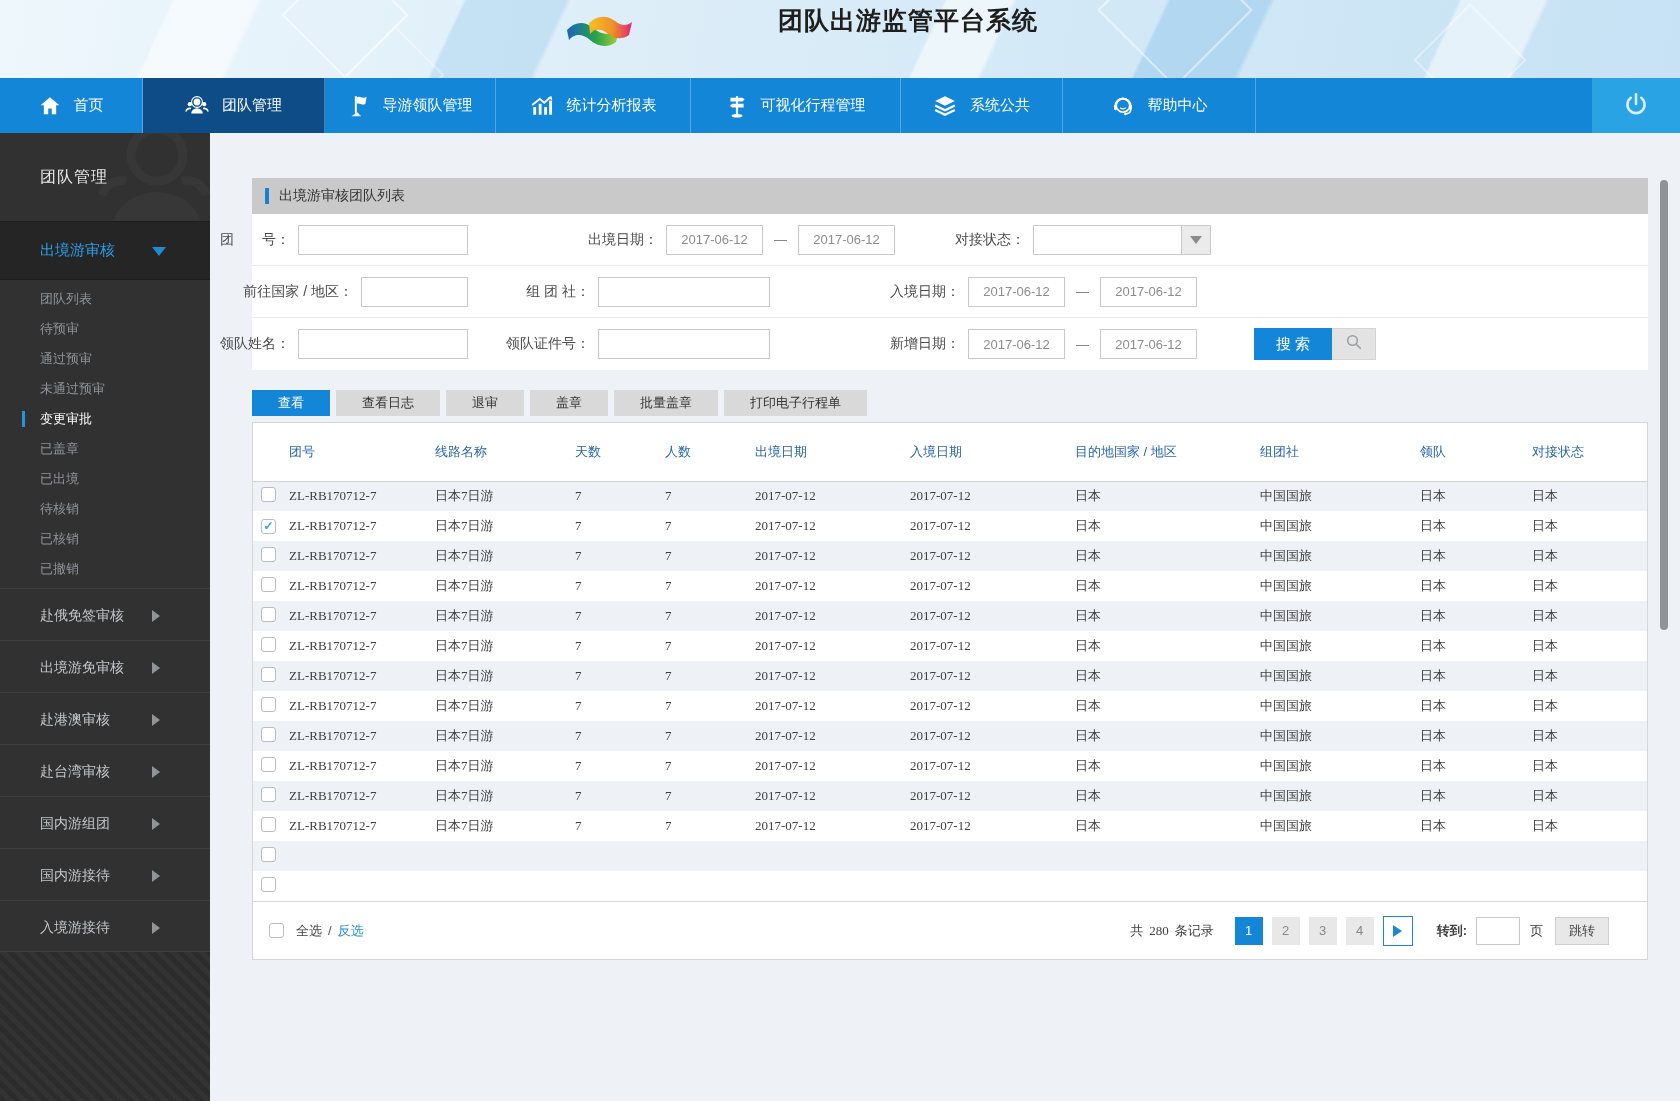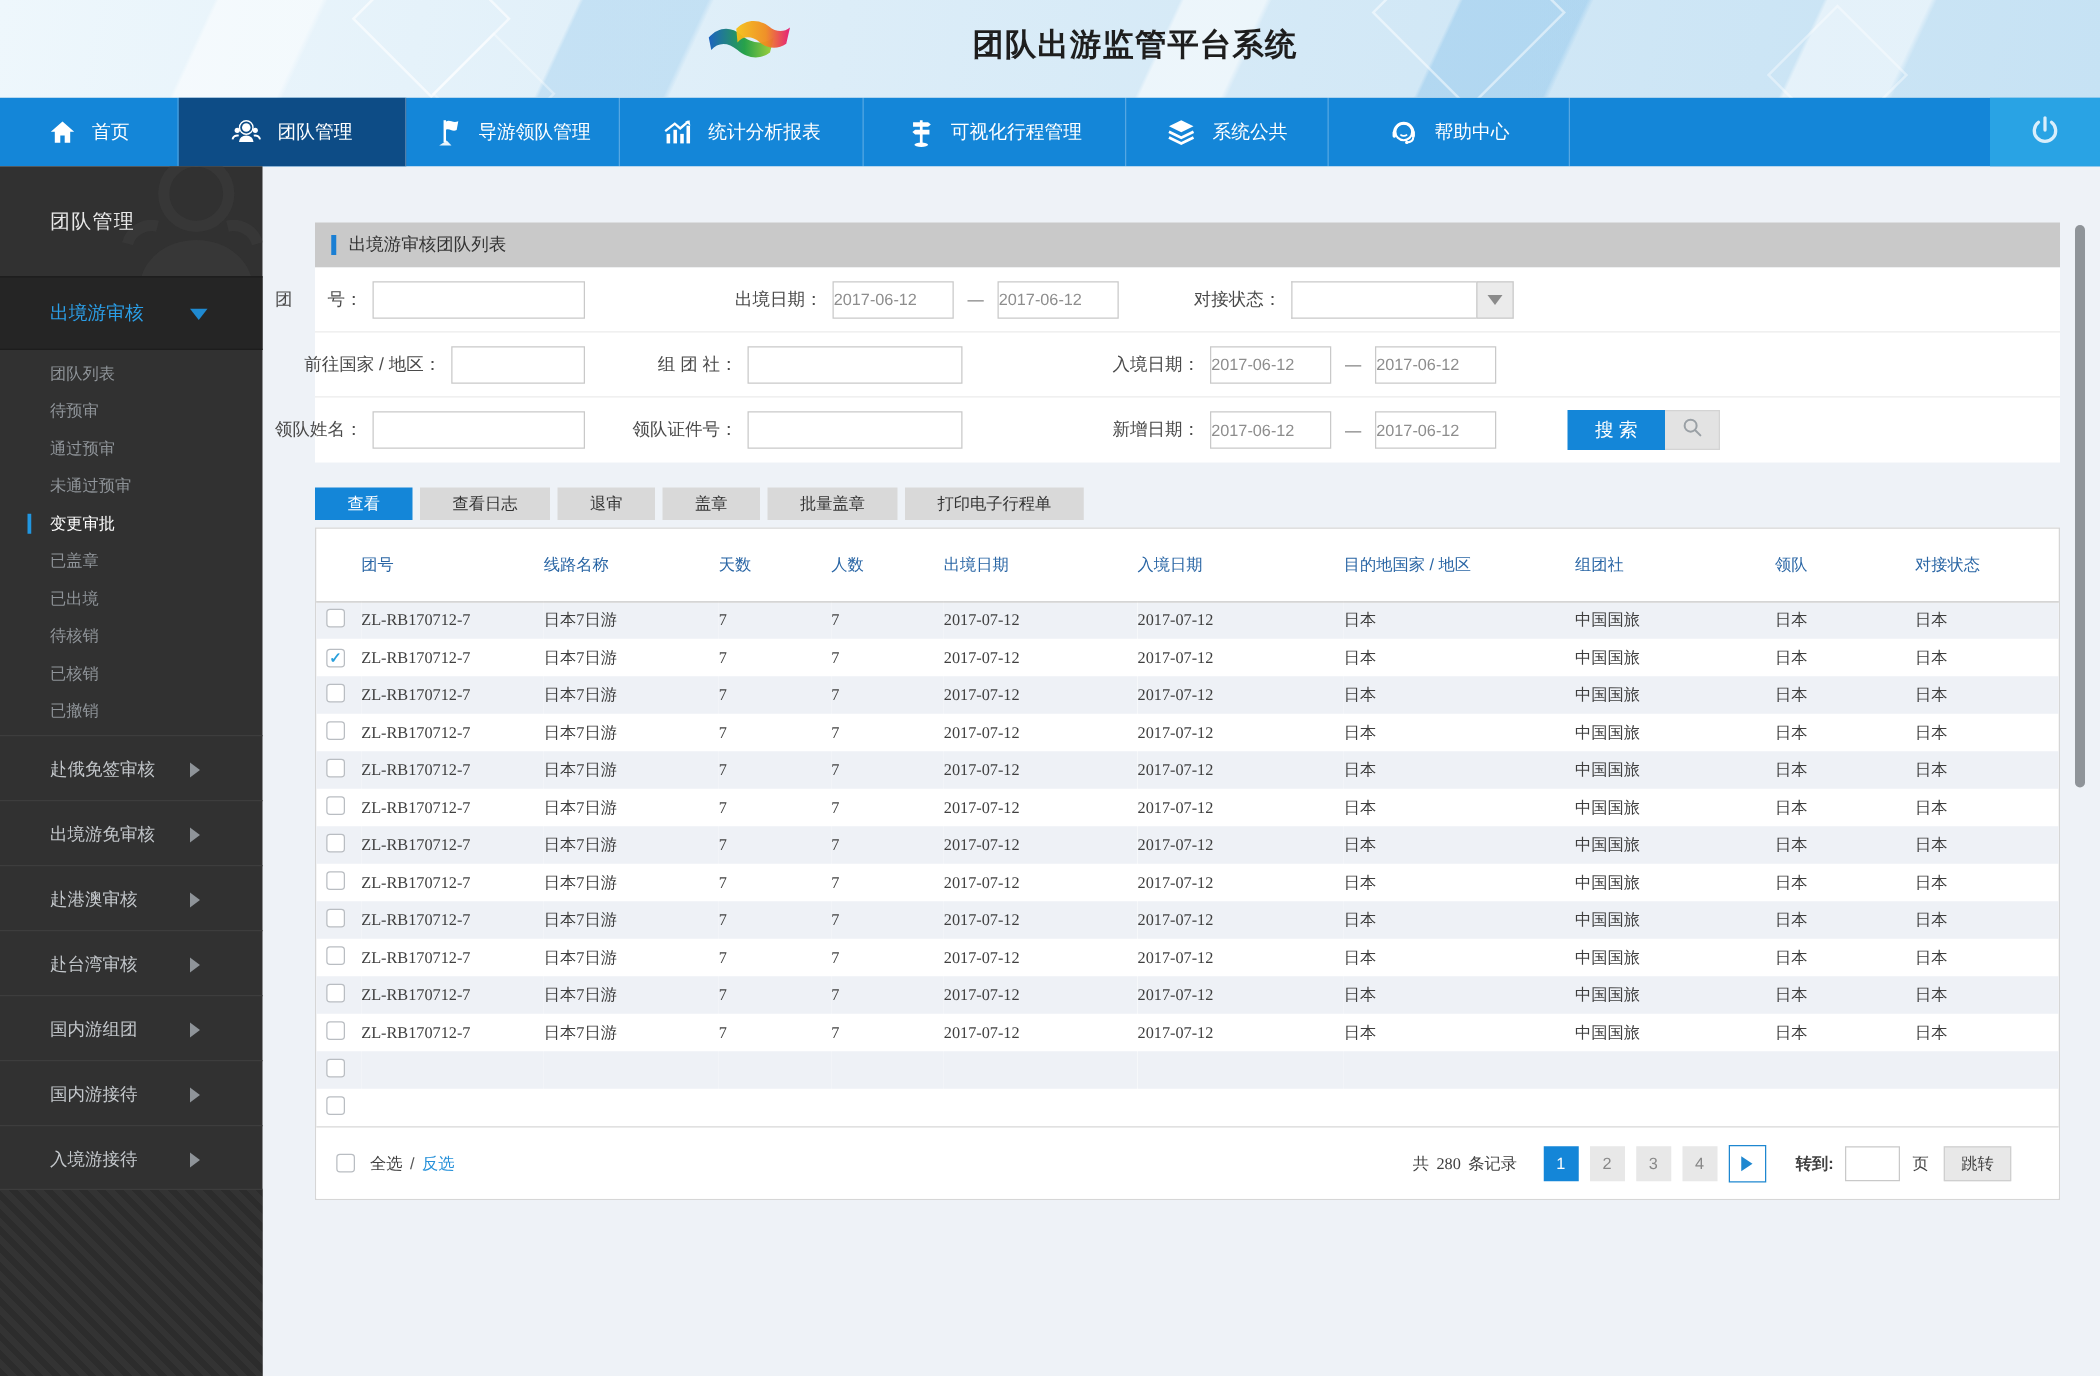--- a/index.html
+++ b/index.html
@@ -14,21 +14,21 @@
     linear-gradient(115deg, transparent 27%, rgba(173,213,240,.55) 27.2%, rgba(173,213,240,.55) 33%, transparent 33.3%),
     linear-gradient(115deg, transparent 55%, rgba(255,255,255,.55) 55.2%, rgba(255,255,255,.55) 59%, transparent 59.3%),
     linear-gradient(115deg, transparent 68%, rgba(120,186,232,.35) 68.2%, rgba(120,186,232,.35) 74%, transparent 74.3%),
     linear-gradient(115deg, transparent 85%, rgba(255,255,255,.5) 85.2%, rgba(255,255,255,.5) 90%, transparent 90.3%); }
   .dm { position:absolute; border:2px solid rgba(255,255,255,.6); transform:rotate(45deg); }
   .dm1 { width:90px; height:90px; left:300px; top:-30px; }
   .dm2 { width:70px; height:70px; left:360px; top:40px; border-color:rgba(255,255,255,.35); }
   .dm3 { width:110px; height:110px; left:1120px; top:-45px; border-color:rgba(255,255,255,.5); }
   .dm4 { width:80px; height:80px; left:1430px; top:20px; border-color:rgba(255,255,255,.4); }
   .logo { position:absolute; left:563px; top:9px; }
-  .app-title { position:absolute; left:778px; top:19px; font-size:25px; font-weight:700;
+  .app-title { position:absolute; left:778px; top:4px; font-size:25px; font-weight:700;
     color:#1e1e1e; letter-spacing:1px; }
 
   
   .nav { height:55px; background:#1486d8; display:flex; }
   .nav-item { display:flex; align-items:center; justify-content:center; gap:13px; color:#fff;
     font-size:15px; border-right:1px solid rgba(255,255,255,.28); cursor:pointer; }
   .nav-item.active { background:#0d4c86; }
   .nav-item svg { display:block; }
   .nav-spacer { flex:1; }
   .power-btn { width:88px; background:#29a3e4; border:none; display:flex; align-items:center;
@@ -66,21 +66,21 @@
     font-size:14px; color:#333; }
   .accent { width:4px; height:16px; background:#1a7fd4; margin-right:10px; }
 
   .form { background:#fff; }
   .form-row { height:52px; display:flex; align-items:center; border-bottom:1px solid #ececec; }
   .slot { display:flex; align-items:center; justify-content:flex-end; flex:none; }
   .s1 { width:216px; } .s2 { width:302px; } .s3 { width:427px; } .s4 { width:316px;justify-content:flex-end; }
   .flabel { flex:1; text-align:right; color:#4a4a4a; font-size:14px; padding-right:8px; white-space:pre; }
   .tinput { width:170px; height:30px; border:1px solid #c9c9c9; background:#fff; padding:0 6px; font-size:13px; color:#555; }
   .tinput.narrow { width:107px; }
-  .dinput { width:97px; height:30px; border:1px solid #c9c9c9; background:#fff; text-align:left;
+  .dinput { width:97px; height:30px; border:1px solid #c9c9c9; background:#fff; text-align:center;
     font-size:13px; color:#8d8d8d; }
   .dash { margin:0 11px; color:#777; font-size:13px; }
   .select-wrap { display:flex; cursor:pointer; }
   .select-val { width:148px; height:30px; border:1px solid #c9c9c9; border-right:none; background:#fff; }
   .arrow-box { width:30px; height:30px; background:#ebebeb; border:1px solid #c9c9c9;
     display:flex; align-items:center; justify-content:center; }
   .arrow-box i { width:0; height:0; border-left:6px solid transparent; border-right:6px solid transparent;
     border-top:8px solid #8b8b8b; }
   .search-group { margin-left:57px; display:flex; }
   .search-btn { width:78px; height:32px; border:none; background:#1486d8; color:#fff; font-size:15px; cursor:pointer; }

